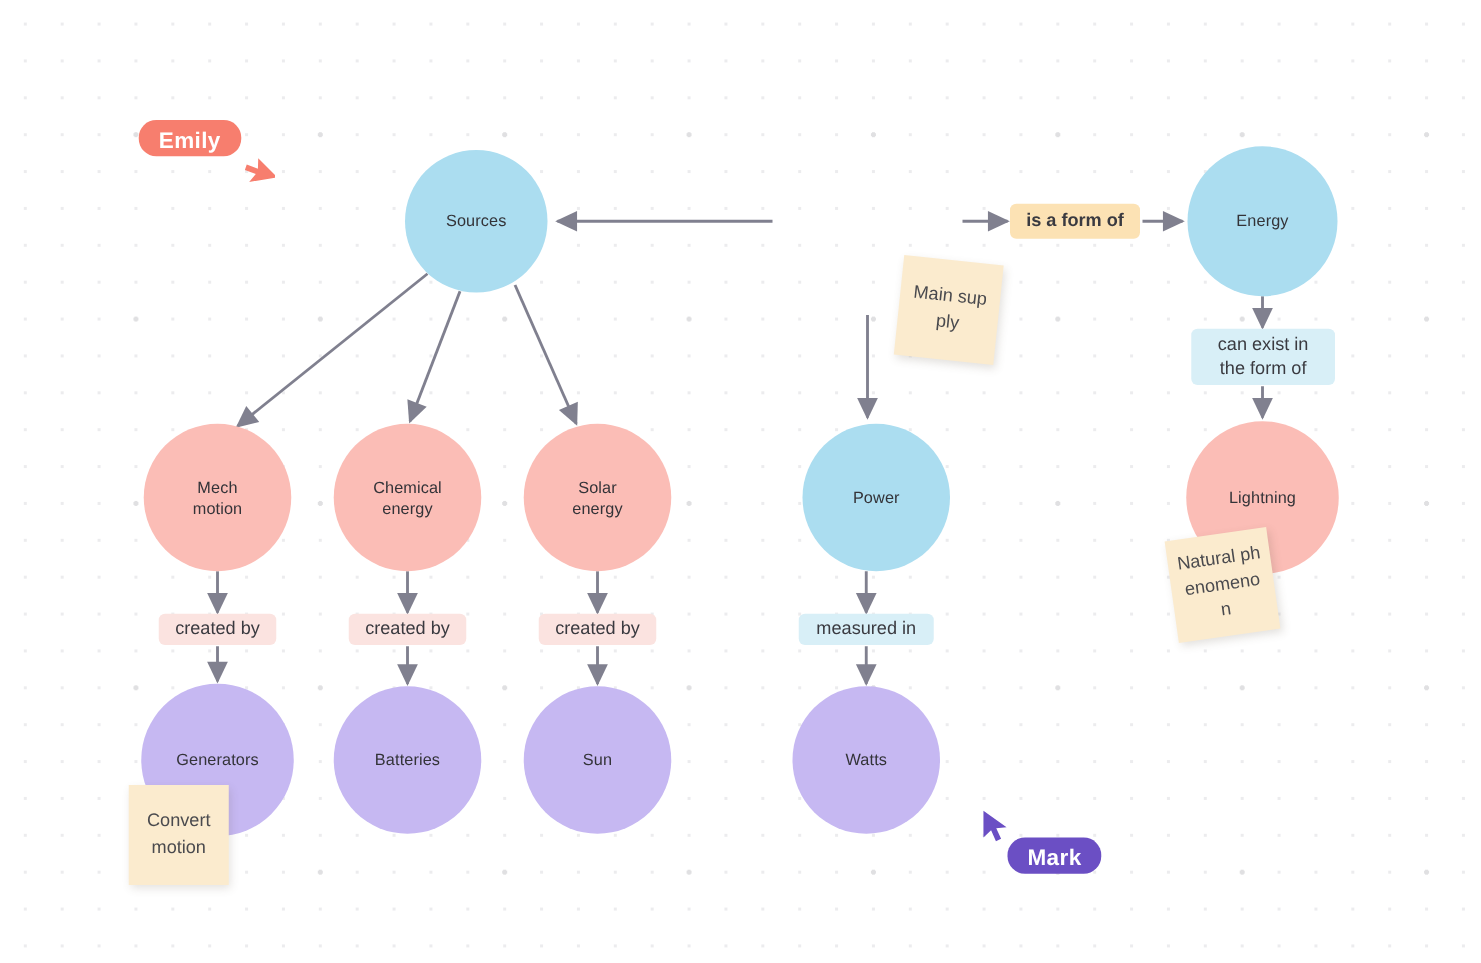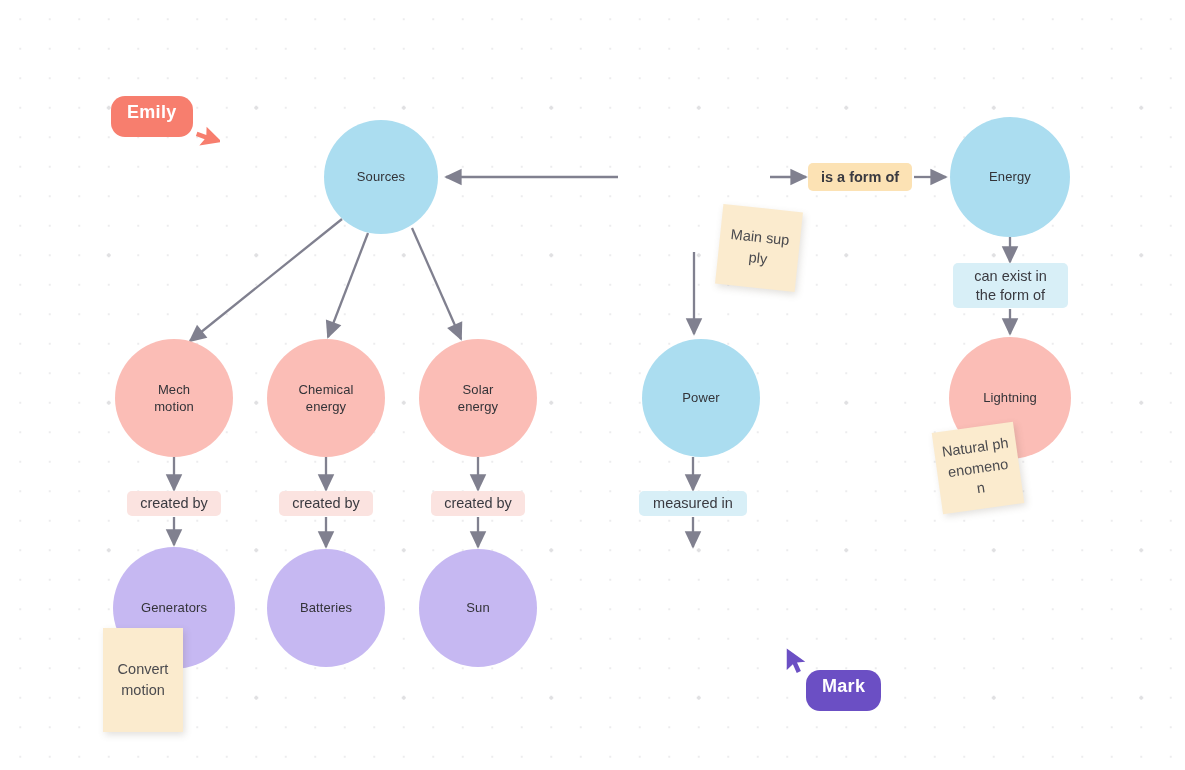--- a/index.html
+++ b/index.html
@@ -89,21 +89,21 @@
 
   
   .cursor-wrap { position: absolute; }
   .cursor-badge {
     position: absolute;
     border-radius: 14px;
     color: #ffffff;
     font-size: 18px;
     font-weight: bold;
     letter-spacing: .3px;
-    padding: 6px 16px 14px;
+    padding: 6px 16px 2px;
     white-space: nowrap;
   }
   .badge-emily { background: #F77E6E; }
   .badge-mark  { background: #6B4FC4; }
   .cursor-arrow { position: absolute; }
 </style>
 </head>
 <body>
 
 <div id="canvas">
@@ -170,34 +170,37 @@
   </div>
   <div class="node node-purple" style="left: 113px; top: 547px; width: 122px; height: 122px;">
     <span class="node-label">Generators</span>
   </div>
   <div class="node node-purple" style="left: 267px; top: 549px; width: 118px; height: 118px;">
     <span class="node-label">Batteries</span>
   </div>
   <div class="node node-purple" style="left: 419px; top: 549px; width: 118px; height: 118px;">
     <span class="node-label">Sun</span>
   </div>
+  <div class="node node-purple" style="left: 634px; top: 549px; width: 118px; height: 118px;">
+    <span class="node-label">Watts</span>
+  </div>
 
   <div class="edge-label lbl-orange" style="left: 808px; top: 163px; width: 104px; height: 28px; font-weight: bold;">is a form of</div>
   <div class="edge-label lbl-blue" style="left: 953px; top: 263px; width: 115px; height: 45px;">can exist in
 the form of</div>
   <div class="edge-label lbl-pink" style="left: 127px; top: 491px; width: 94px; height: 25px;">created by</div>
   <div class="edge-label lbl-pink" style="left: 279px; top: 491px; width: 94px; height: 25px;">created by</div>
   <div class="edge-label lbl-pink" style="left: 431px; top: 491px; width: 94px; height: 25px;">created by</div>
   <div class="edge-label lbl-blue" style="left: 639px; top: 491px; width: 108px; height: 25px; text-align: center;">measured in</div>
 
   <div class="sticky" style="left: 719px; top: 208px; width: 80px; height: 80px; transform: rotate(6deg);">Main
 supply</div>
   <div class="sticky" style="left: 937px; top: 427px; width: 82px; height: 82px; transform: rotate(-8deg);">Natural
 phenomenon</div>
-  <div class="sticky" style="left: 103px; top: 628px; width: 80px; height: 104px; transform: rotate(0deg);">Convert
+  <div class="sticky" style="left: 103px; top: 628px; width: 80px; height: 80px; transform: rotate(0deg);">Convert
 motion</div>
 
   <div class="cursor-wrap">
     <span class="cursor-arrow" style="left: 190px; top: 126px;">
       <svg width="30" height="30" viewBox="0 0 24 24">
         <path d="M3 2 L3 19.2 L7.9 14.6 L11 21.6 L14.3 20 L11.2 13.2 L17.8 12.6 Z" fill="#F77E6E" transform="rotate(135 12 12)"></path>
       </svg>
     </span>
     <span class="cursor-badge badge-emily" style="left: 111px; top: 96px;">Emily</span>
   </div>

